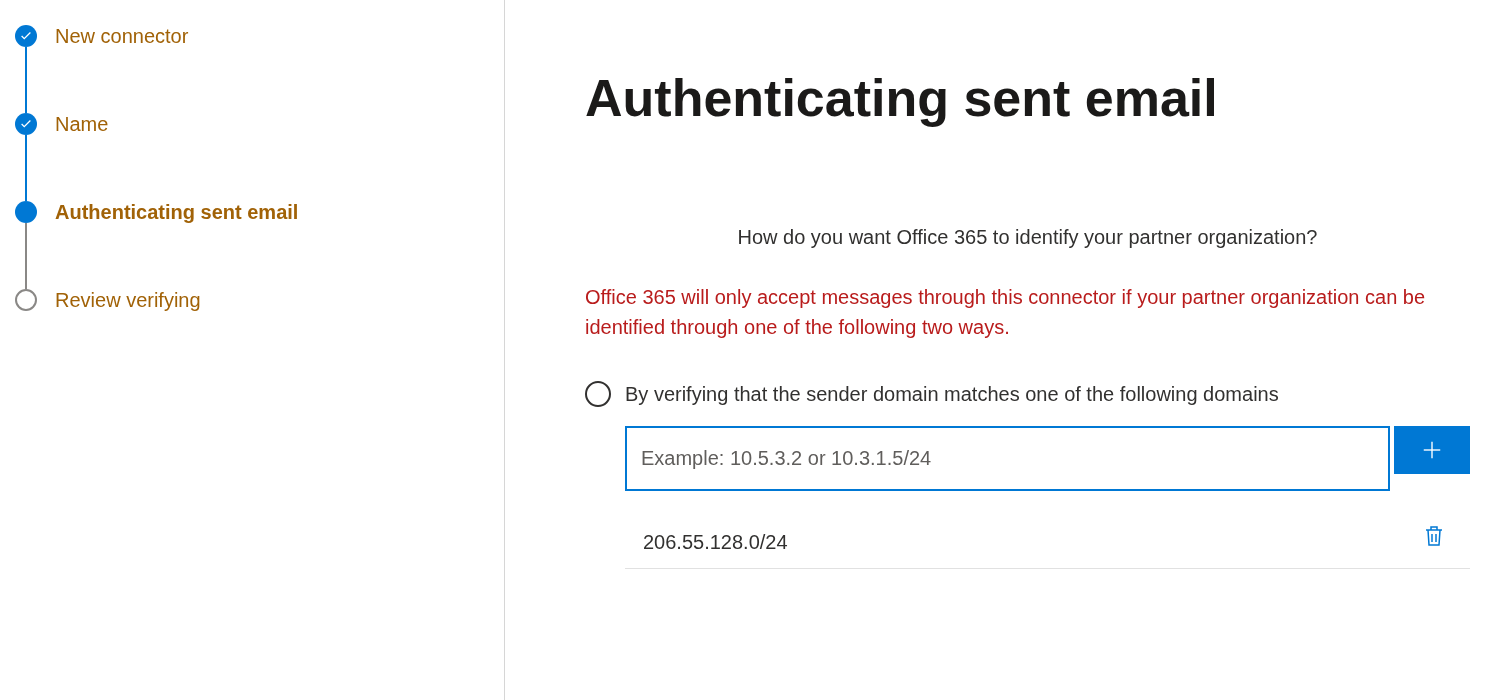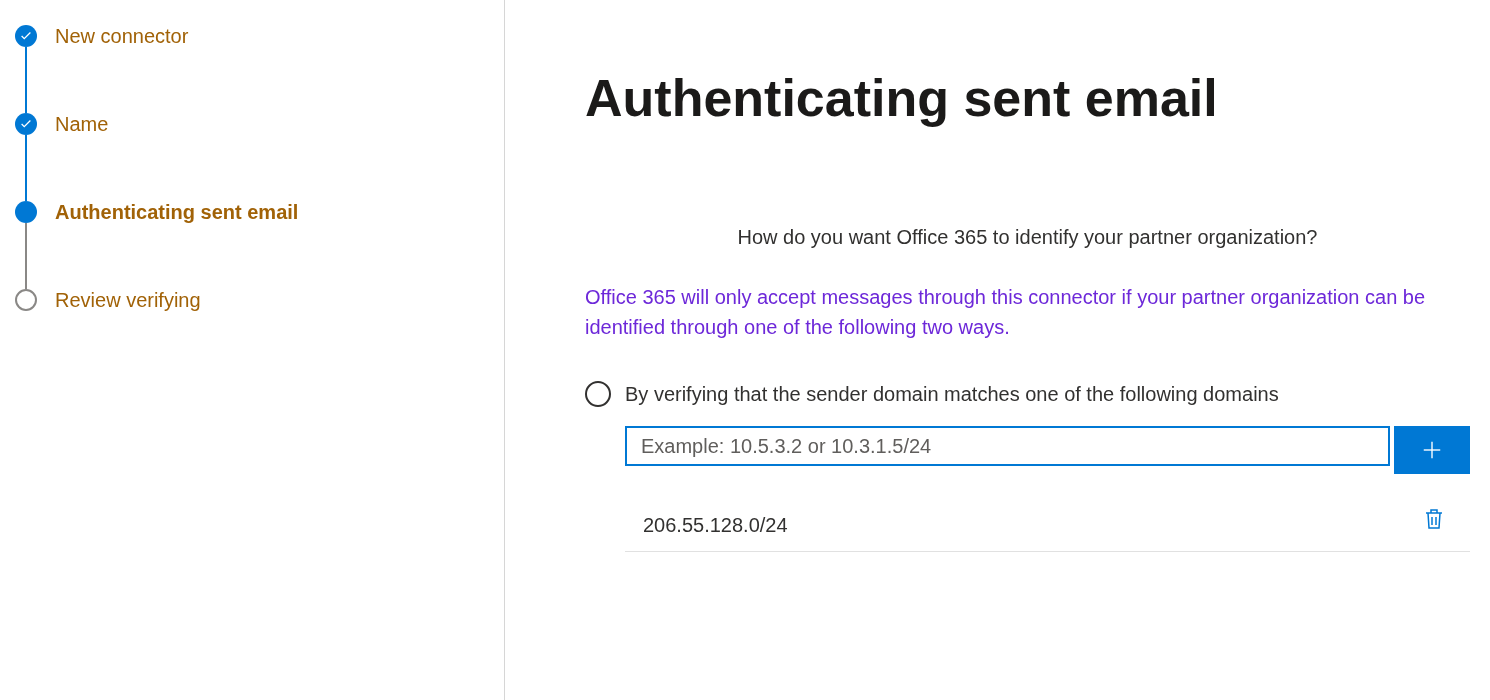--- a/index.html
+++ b/index.html
@@ -94,21 +94,21 @@
     }
     .desc {
       font-size: 20px;
       color: #323130;
       line-height: 1.5;
       margin-bottom: 30px;
       text-align: center;
     }
     .desc2 {
       font-size: 20px;
-      color: #6d28d9;
+      color: #b91c1c;
       line-height: 1.5;
       margin-bottom: 38px;
     }
     .radio-group {
     }
     .radio-row {
       display: flex;
       align-items: flex-start;
       margin-bottom: 18px;
     }
@@ -138,21 +138,21 @@
       line-height: 1.4;
       color: #323130;
     }
     .ip-input-row {
       display: flex;
       margin-left: 40px;
       margin-top: 12px;
     }
     .ip-input {
       flex: 1;
-      height: 40px;
+      height: 65px;
       border: 2px solid #0078d4;
       font-size: 20px;
       padding: 0 14px;
       outline: none;
       font-family: inherit;
     }
     .ip-input::placeholder {
       color: #605e5c;
     }
     .add-btn {

